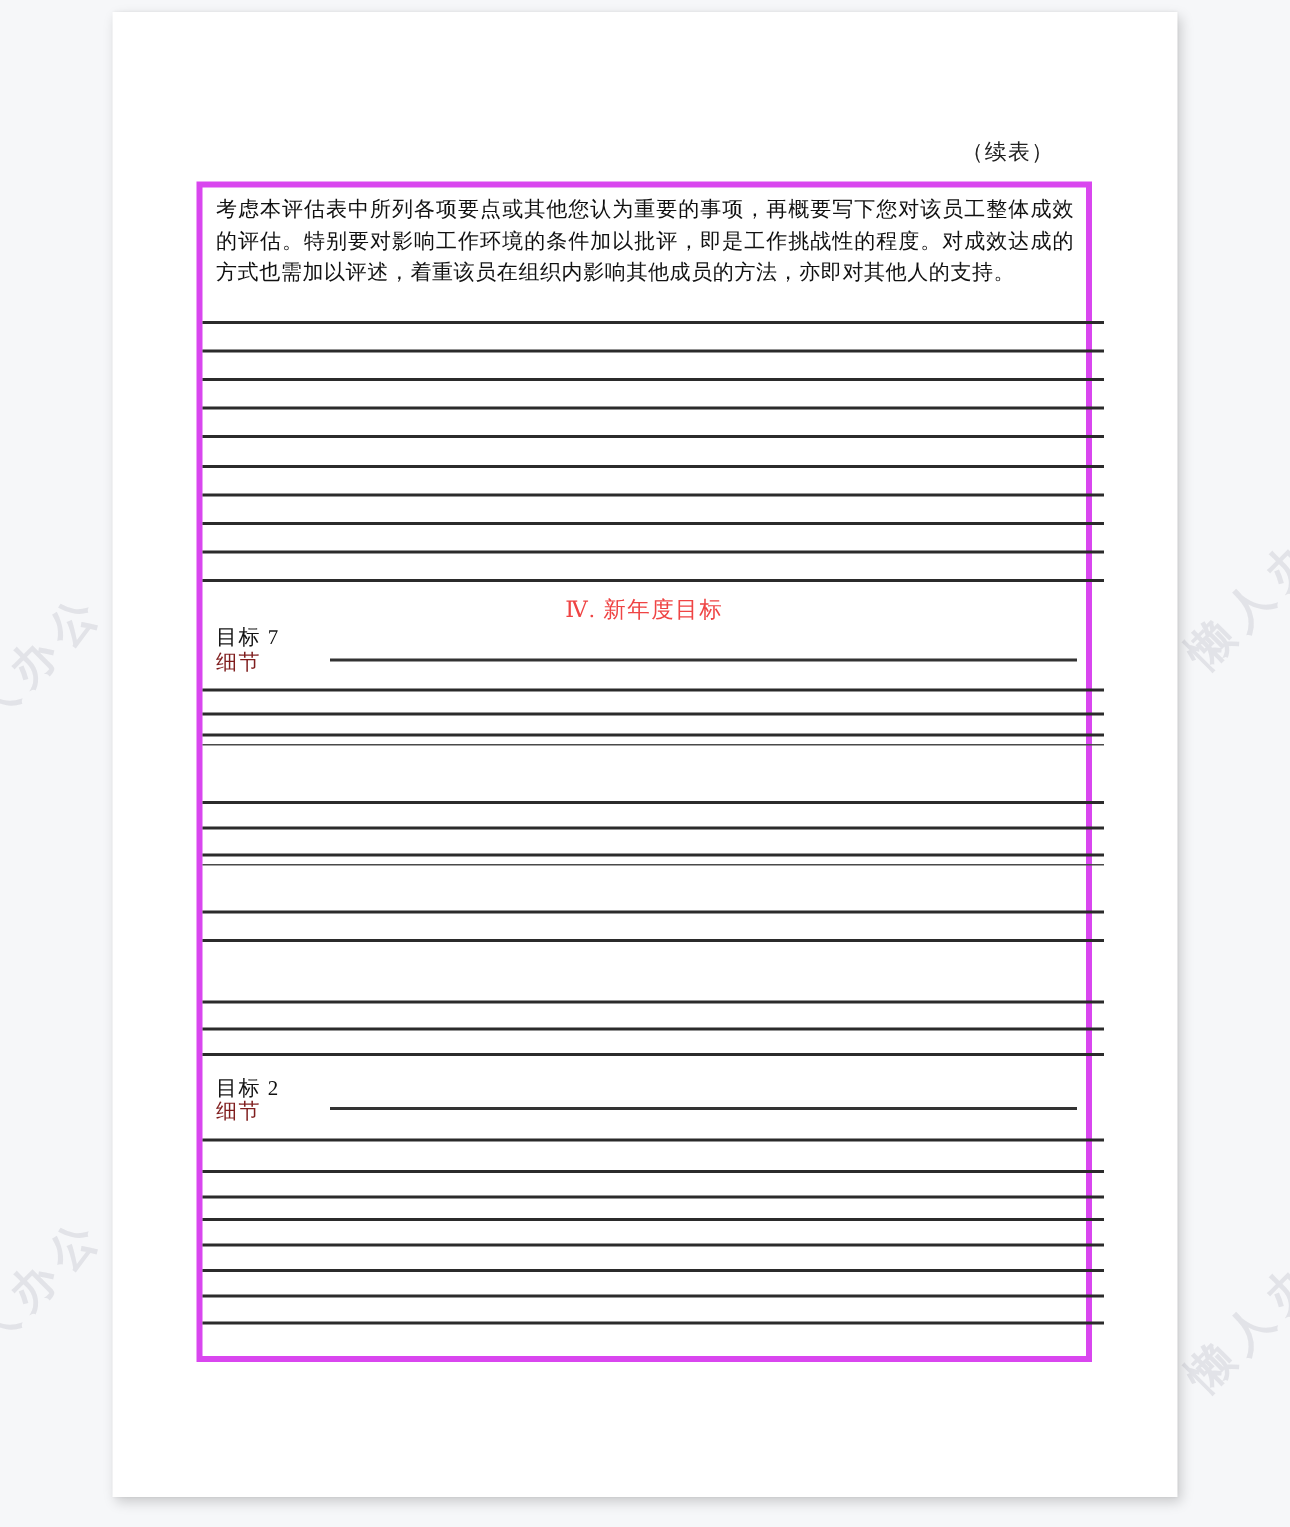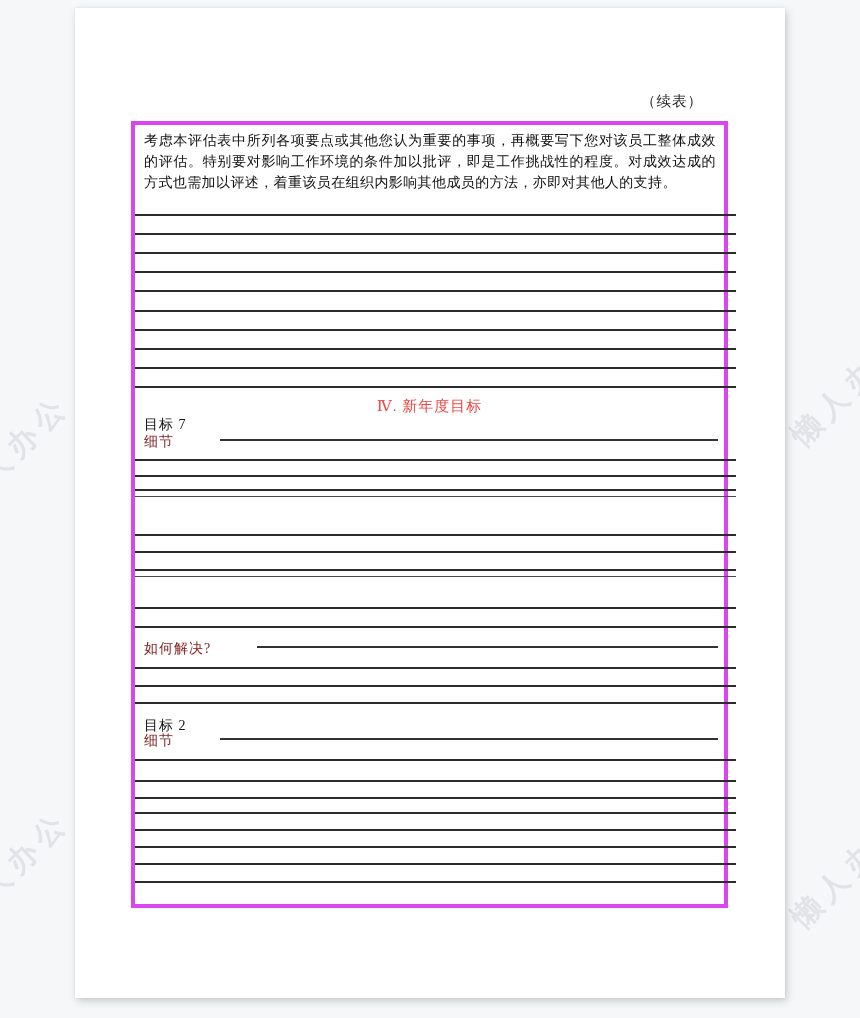--- a/index.html
+++ b/index.html
@@ -121,24 +121,20 @@
 
     <div class="rline" style="top:409px"></div>
     <div class="rline" style="top:426px"></div>
     <div class="rline" style="top:444px"></div>
     <div class="rline thin" style="top:451px"></div>
 
 
     <div class="rline" style="top:482px"></div>
     <div class="rline" style="top:501px"></div>
 
-    <div class="label-row" style="top:515px">
-      <span class="lbl">如何解决?</span>
-      <span class="fill-line"></span>
-    </div>
 
     <div class="rline" style="top:542px"></div>
     <div class="rline" style="top:560px"></div>
     <div class="rline" style="top:577px"></div>
 
     <div class="plain-label" style="top:592px">目标 2</div>
 
     <div class="label-row" style="top:607px">
       <span class="lbl">细节</span>
       <span class="fill-line"></span>

